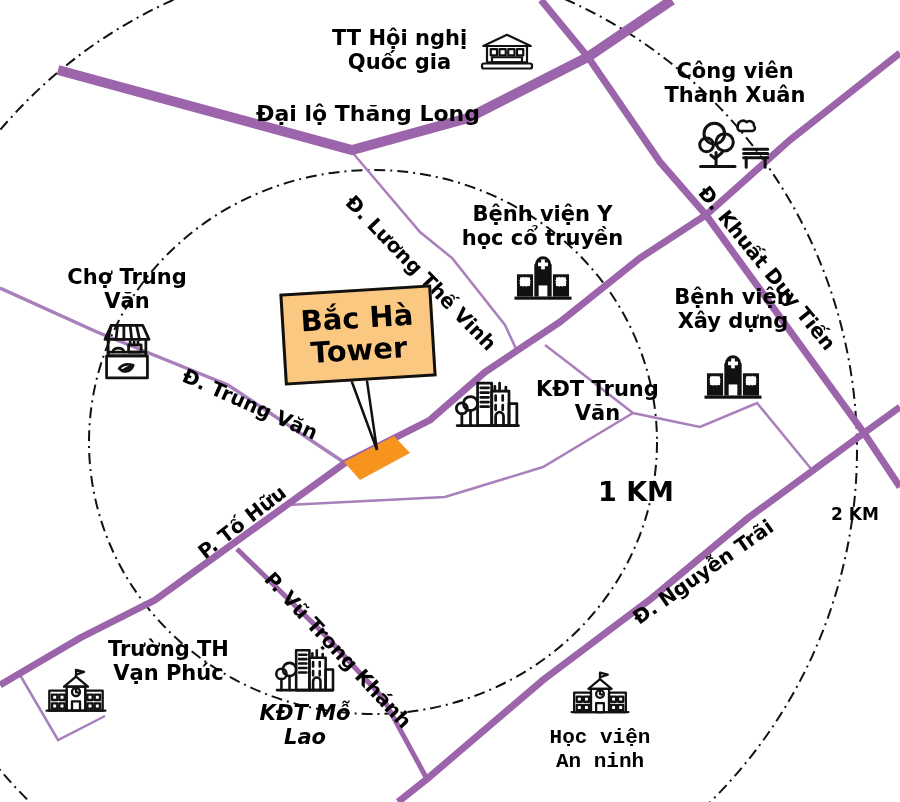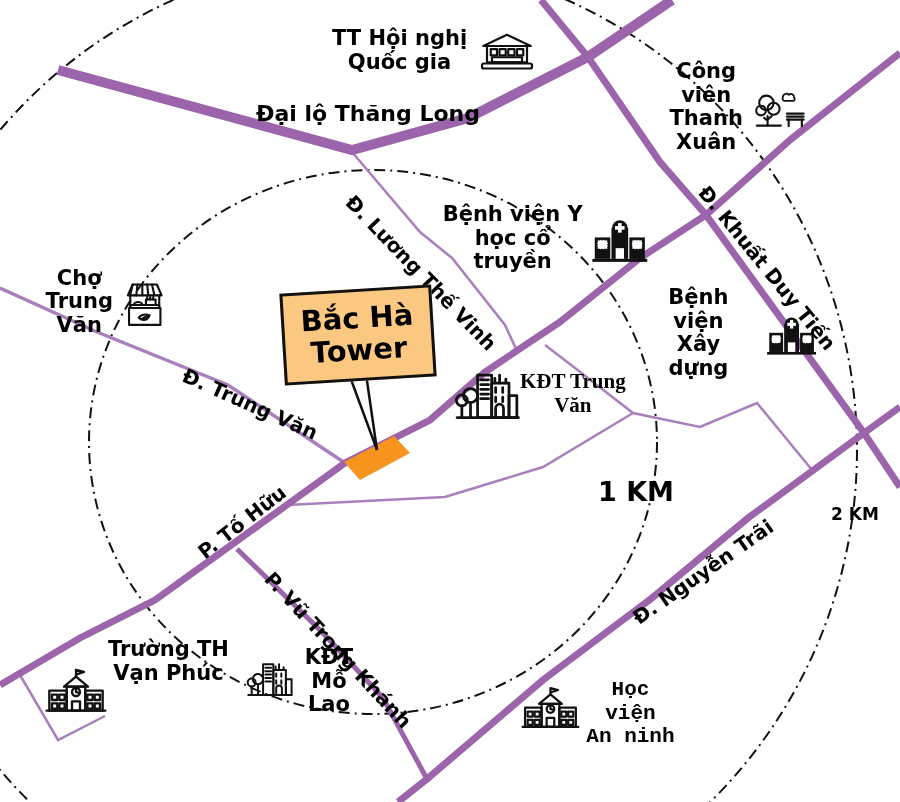--- a/index.html
+++ b/index.html
@@ -1,20 +1,20 @@
 <!DOCTYPE html>
 <html><head>
 <meta charset="utf-8">
 <style>
   html,body{margin:0;padding:0;background:#fff;}
   .map{position:relative;width:900px;height:802px;background:#fff;overflow:hidden;
        font-family:"DejaVu Sans",sans-serif;color:#000;}
   .map svg.base{position:absolute;left:0;top:0;}
   .lm{position:absolute;display:flex;}
-  .lm.col{align-items:center;}
+  .lm.col{flex-direction:column;align-items:center;}
   .lm.row{flex-direction:row;align-items:center;}
   .lm-label{font-weight:bold;font-size:21px;line-height:1.12;text-align:center;
             white-space:pre-line;}
   .road-label{position:absolute;font-weight:bold;font-size:20px;white-space:nowrap;
               transform:translate(-50%,-50%) rotate(var(--r,0deg));}
   .road-label.big{font-size:22px;}
   .km-label{position:absolute;font-weight:bold;font-size:27px;white-space:nowrap;}
   .km-label.outer{font-size:17px;}
   .callout{position:absolute;left:282px;top:289px;width:146px;height:86px;
            background:#FAC880;border:3px solid #111;transform:rotate(-3.5deg);
@@ -75,21 +75,21 @@
       <circle cx="36" cy="34" r="10"></circle>
       <circle cx="15" cy="37" r="8"></circle>
       <path d="M26,46 L26,62 M26,52 L33,46 M26,54 L20,49"></path>
       <path d="M8,62 L48,62"></path>
       <path d="M58,27 a7,7 0 0 1 12,-5 a6,6 0 0 1 10,5 a4,4 0 0 1 -2,7 l-17,0 a5,5 0 0 1 -3,-7 z" transform="translate(2,-8) scale(0.85)"></path>
       <path d="M58,42 L86,42 M58,47 L86,47 M58,52 L86,52"></path>
       <path d="M61,52 L61,63 M83,52 L83,63"></path>
     </svg>
   </div>
 
-  <div class="lm col" style="left:36px;top:266px;width:130px;">
+  <div class="lm col" style="left:62px;top:266px;width:130px;">
     <div class="lm-label">Chợ Trung
 Văn</div>
     <svg class="icon" style="margin-top:6px" width="60" height="66" viewBox="0 0 72 84">
       <polygon points="8,26 16,8 56,8 64,26 8,26"></polygon>
       <path d="M16,8 L12,26 M24,8 L22,26 M32,8 L32,26 M40,8 L42,26 M48,8 L52,26"></path>
       <path d="M12,26 L12,44 M60,26 L60,44"></path>
       <rect x="12" y="42" width="48" height="5"></rect>
       <path d="M18,42 a7,5 0 0 1 14,0"></path>
       <rect x="38" y="33" width="16" height="9"></rect>
       <path d="M40,33 L40,29 M45,33 L45,29 M50,33 L50,29"></path>
@@ -129,21 +129,21 @@
       <rect class="fill" x="66" y="30" width="26" height="36"></rect>
       <rect class="wfill" x="13" y="35" width="16" height="14"></rect>
       <path d="M13,40 L29,40 M13,44 L29,44 M18,35 L18,49 M23,35 L23,49" style="stroke:#fff;stroke-width:2"></path>
       <rect class="wfill" x="71" y="35" width="16" height="14"></rect>
       <path d="M71,40 L87,40 M71,44 L87,44 M76,35 L76,49 M81,35 L81,49" style="stroke:#fff;stroke-width:2"></path>
       <rect class="wfill" x="43" y="48" width="14" height="18"></rect>
       <rect class="fill" x="4" y="66" width="92" height="5"></rect>
     </svg>
   </div>
 
-  <div class="lm row" style="left:454px;top:364px;gap:0;font-family:Liberation Serif, serif;">
+  <div class="lm row" style="left:454px;top:372px;gap:16px;">
     <svg class="icon" width="66" height="60" viewBox="0 0 84 76">
       <circle cx="10" cy="46" r="7"></circle>
       <circle cx="21" cy="40" r="9"></circle>
       <path d="M10,53 L10,68 M21,49 L21,68"></path>
       <rect x="30" y="14" width="18" height="54"></rect>
       <path d="M34,20 L44,20 M34,26 L44,26 M34,32 L44,32 M34,38 L44,38 M34,44 L44,44"></path>
       <rect x="48" y="24" width="22" height="44"></rect>
       <path d="M53,30 L53,36 M62,30 L62,36 M53,42 L53,48 M62,42 L62,48"></path>
       <path d="M53,68 L53,56 a5,5 0 0 1 10,0 L63,68"></path>
       <path d="M52,24 L52,18 M58,24 L58,14 M66,24 L66,19"></path>
@@ -171,21 +171,21 @@
       <rect x="23" y="53" width="8" height="8"></rect>
       <rect x="65" y="53" width="8" height="8"></rect>
       <rect x="76" y="53" width="8" height="8"></rect>
       <rect x="42" y="50" width="12" height="14"></rect>
       <path d="M4,64 L92,64"></path>
     </svg>
     <div class="lm-label">Trường TH
 Vạn Phúc</div>
   </div>
 
-  <div class="lm col" style="left:246px;top:640px;width:118px;">
+  <div class="lm col" style="left:246px;top:640px;width:118px;font-style:italic;">
     <svg class="icon" width="62" height="56" viewBox="0 0 84 76">
       <circle cx="10" cy="46" r="7"></circle>
       <circle cx="21" cy="40" r="9"></circle>
       <path d="M10,53 L10,68 M21,49 L21,68"></path>
       <rect x="30" y="14" width="18" height="54"></rect>
       <path d="M34,20 L44,20 M34,26 L44,26 M34,32 L44,32 M34,38 L44,38 M34,44 L44,44"></path>
       <rect x="48" y="24" width="22" height="44"></rect>
       <path d="M53,30 L53,36 M62,30 L62,36 M53,42 L53,48 M62,42 L62,48"></path>
       <path d="M53,68 L53,56 a5,5 0 0 1 10,0 L63,68"></path>
       <path d="M52,24 L52,18 M58,24 L58,14 M66,24 L66,19"></path>

